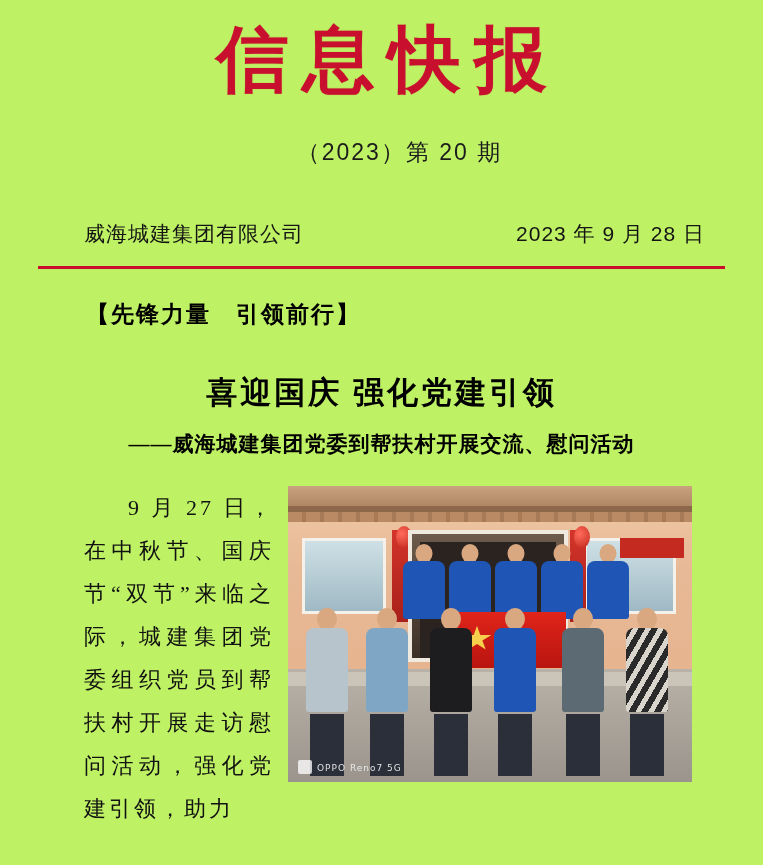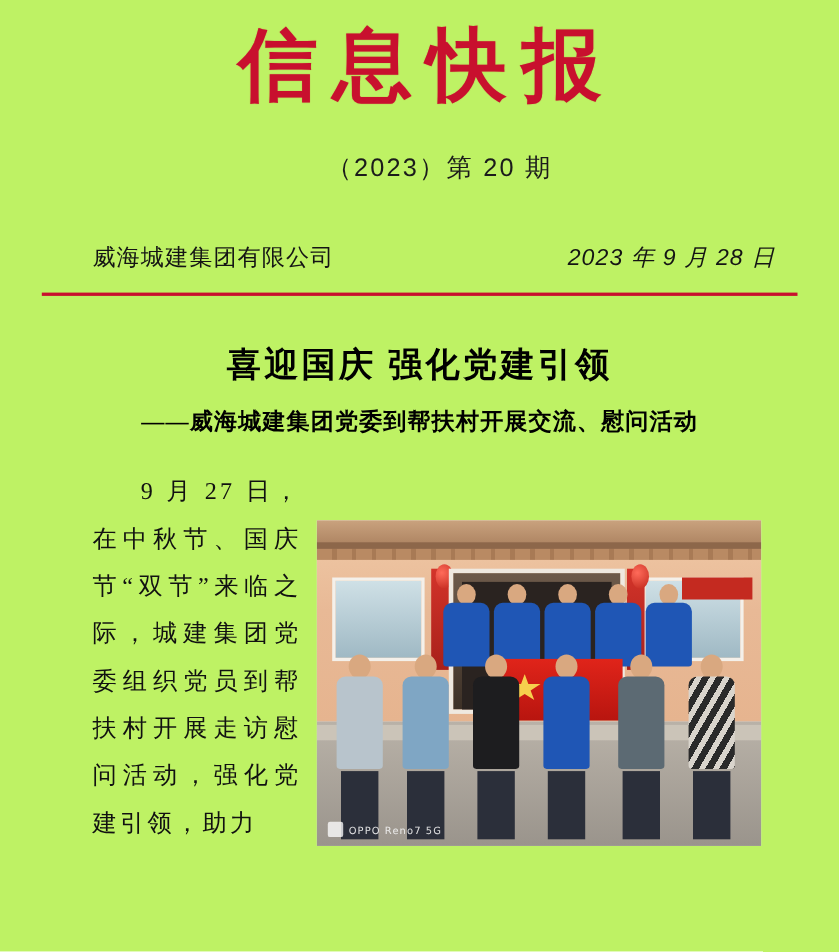--- a/index.html
+++ b/index.html
@@ -57,21 +57,20 @@
     color: #141414;
     font-family: "Liberation Sans", sans-serif;
   }
   .org-name {
     letter-spacing: 1px;
     padding-left: 46px;
   }
   .org-date {
     letter-spacing: 1px;
     padding-right: 20px;
-    font-style: italic;
   }
 
   .rule {
     margin: 18px 38px 0 38px;
     height: 3px;
     background: #c8102e;
   }
 
   
   .column-tag {
@@ -98,21 +97,21 @@
     font-size: 21px;
     font-weight: 700;
     letter-spacing: 1px;
     color: #000;
   }
 
   
   .body-area {
     margin: 28px 38px 0 38px;
     display: flex;
-    align-items: flex-end;
+    align-items: flex-start;
   }
   .body-text {
     width: 236px;
     padding-left: 46px;
     box-sizing: border-box;
     font-size: 22px;
     line-height: 43px;
     letter-spacing: 3px;
     color: #111;
     text-align: justify;
@@ -260,20 +259,21 @@
     <div class="issue-line">（2023）第 20 期</div>
   </div>
 
   <div class="org-row">
     <div class="org-name">威海城建集团有限公司</div>
     <div class="org-date">2023 年 9 月 28 日</div>
   </div>
 
   <div class="rule"></div>
 
+  <div class="column-tag">【先锋力量　引领前行】</div>
 
   <div class="headline">喜迎国庆  强化党建引领</div>
   <div class="subheadline">——威海城建集团党委到帮扶村开展交流、慰问活动</div>
 
   <div class="body-area">
     <div class="body-text">
       <p>9 月 27 日，在中秋节、国庆节“双节”来临之际，城建集团党委组织党员到帮扶村开展走访慰问活动，强化党建引领，助力</p>
     </div>
 
     <div class="photo">

